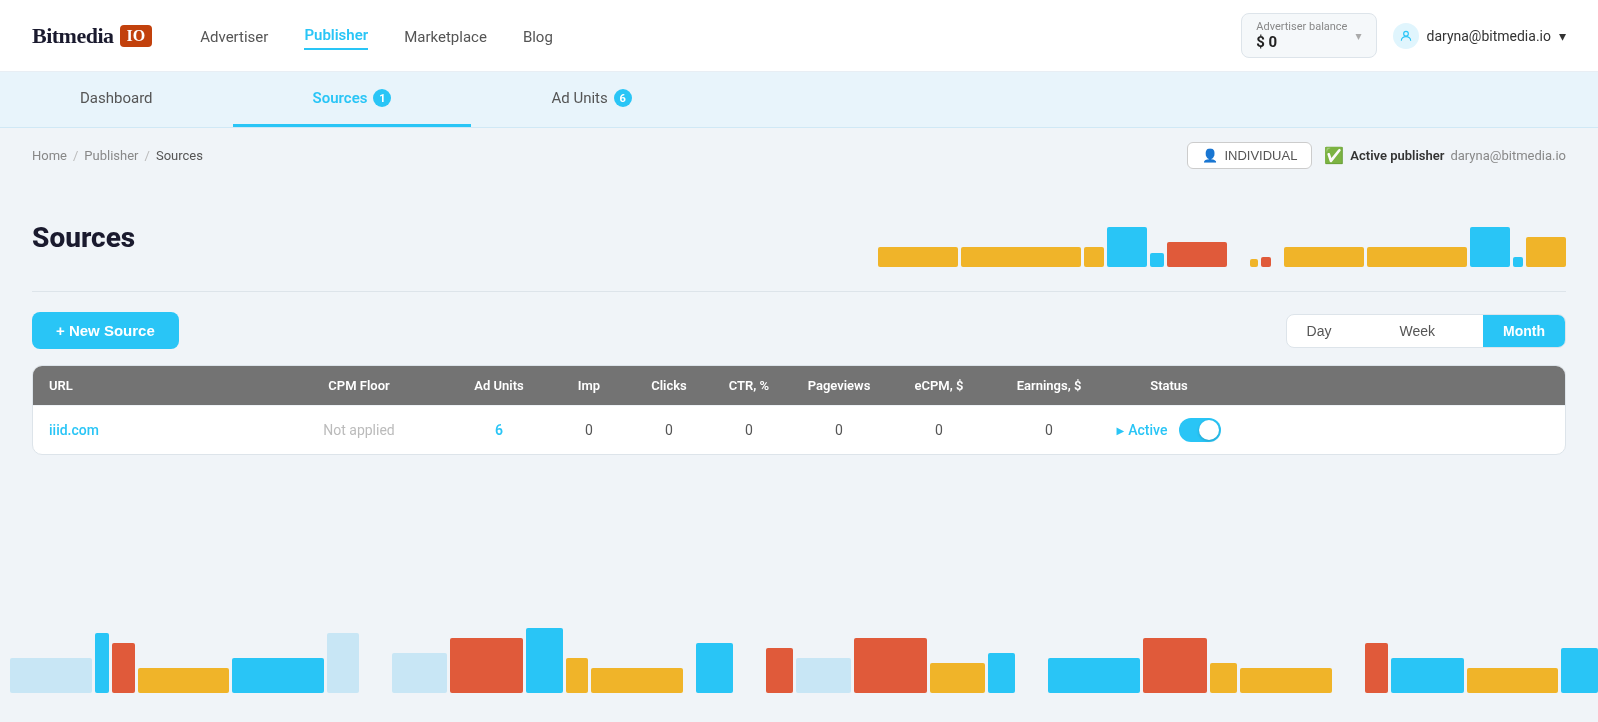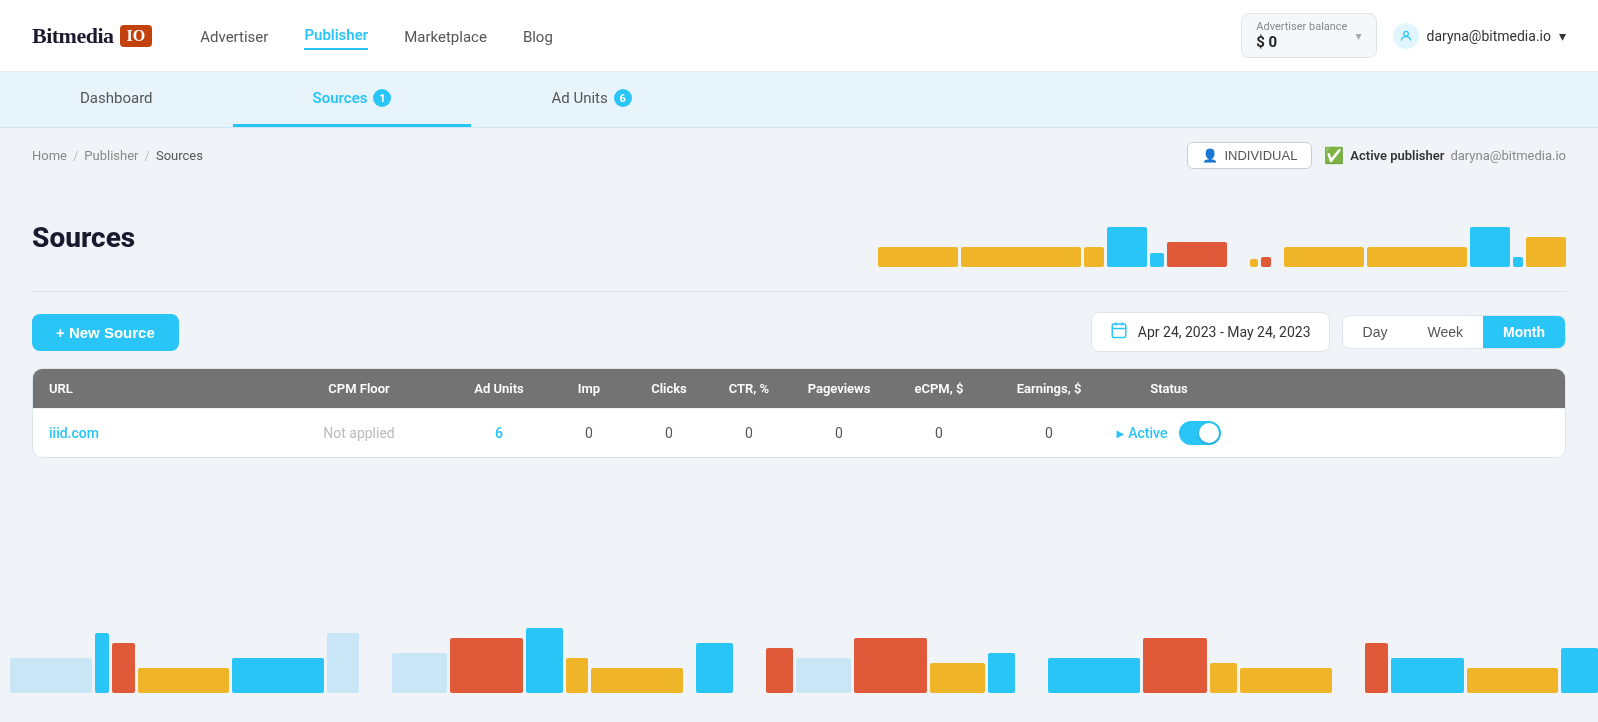--- a/index.html
+++ b/index.html
@@ -44,21 +44,21 @@
     .main { padding: 24px 32px; background: #f0f4f8; min-height: 400px; }
     .page-header { display: flex; align-items: center; justify-content: space-between; margin-bottom: 24px; }
     .page-title { font-size: 28px; font-weight: 800; color: #1a1a2e; }
 
     
     .toolbar { display: flex; align-items: center; justify-content: space-between; margin-bottom: 16px; }
     .new-source-btn { background: #29c5f6; color: #fff; border: none; border-radius: 8px; padding: 10px 24px; font-size: 15px; font-weight: 600; cursor: pointer; }
     .toolbar-right { display: flex; align-items: center; gap: 12px; }
     .date-range-btn { display: flex; align-items: center; gap: 10px; border: 1px solid #dde4ea; background: #fff; border-radius: 8px; padding: 8px 18px; font-size: 14px; color: #333; cursor: pointer; }
     .cal-icon { color: #29c5f6; font-size: 18px; }
-    .period-btns { display: flex; border: 1px solid #dde4ea; border-radius: 8px; overflow: hidden; background: #fff; }
+    .period-btns { display: flex; border: 1px solid #dde4ea; border-radius: 8px; overflow: hidden; background: #fff; gap: 28px; }
     .period-btn { padding: 8px 20px; font-size: 14px; color: #555; cursor: pointer; border: none; background: transparent; }
     .period-btn.active { background: #29c5f6; color: #fff; font-weight: 600; }
 
     
     .table-wrap { background: #fff; border-radius: 10px; overflow: hidden; border: 1px solid #dde4ea; }
     .table-header { display: grid; grid-template-columns: 220px 180px 100px 80px 80px 80px 100px 100px 120px 120px; background: #737373; padding: 12px 16px; }
     .th { font-size: 13px; font-weight: 600; color: #fff; text-align: center; }
     .th:first-child { text-align: left; }
     .table-row { display: grid; grid-template-columns: 220px 180px 100px 80px 80px 80px 100px 100px 120px 120px; padding: 12px 16px; border-top: 1px solid #f0f4f8; align-items: center; }
     .td { font-size: 14px; color: #555; text-align: center; }
@@ -162,31 +162,20 @@
       <div style="width:10px;height:10px;background:#29c5f6;border-radius:2px;"></div>
       <div style="width:40px;height:30px;background:#f0b429;border-radius:2px;"></div>
     </div>
   </div>
 
   <div style="border-top:1px solid #dde4ea;margin-bottom:20px;"></div>
 
   <div class="toolbar">
     <button class="new-source-btn">+ New Source</button>
     <div class="toolbar-right">
-      <div class="date-range-btn">
-        <span class="cal-icon">
-          <svg width="18" height="18" viewBox="0 0 24 24" fill="none" stroke="#29c5f6" stroke-width="2">
-            <rect x="3" y="4" width="18" height="18" rx="2"></rect>
-              <line x1="16" y1="2" x2="16" y2="6"></line>
-              <line x1="8" y1="2" x2="8" y2="6"></line>
-              <line x1="3" y1="10" x2="21" y2="10"></line>
-          </svg>
-        </span>
-        <span>Apr 24, 2023 - May 24, 2023</span>
-      </div>
       <div class="period-btns">
         <button class="period-btn">Day</button>
         <button class="period-btn">Week</button>
         <button class="period-btn active">Month</button>
       </div>
     </div>
   </div>
 
   <div class="table-wrap">
     <div class="table-header">

